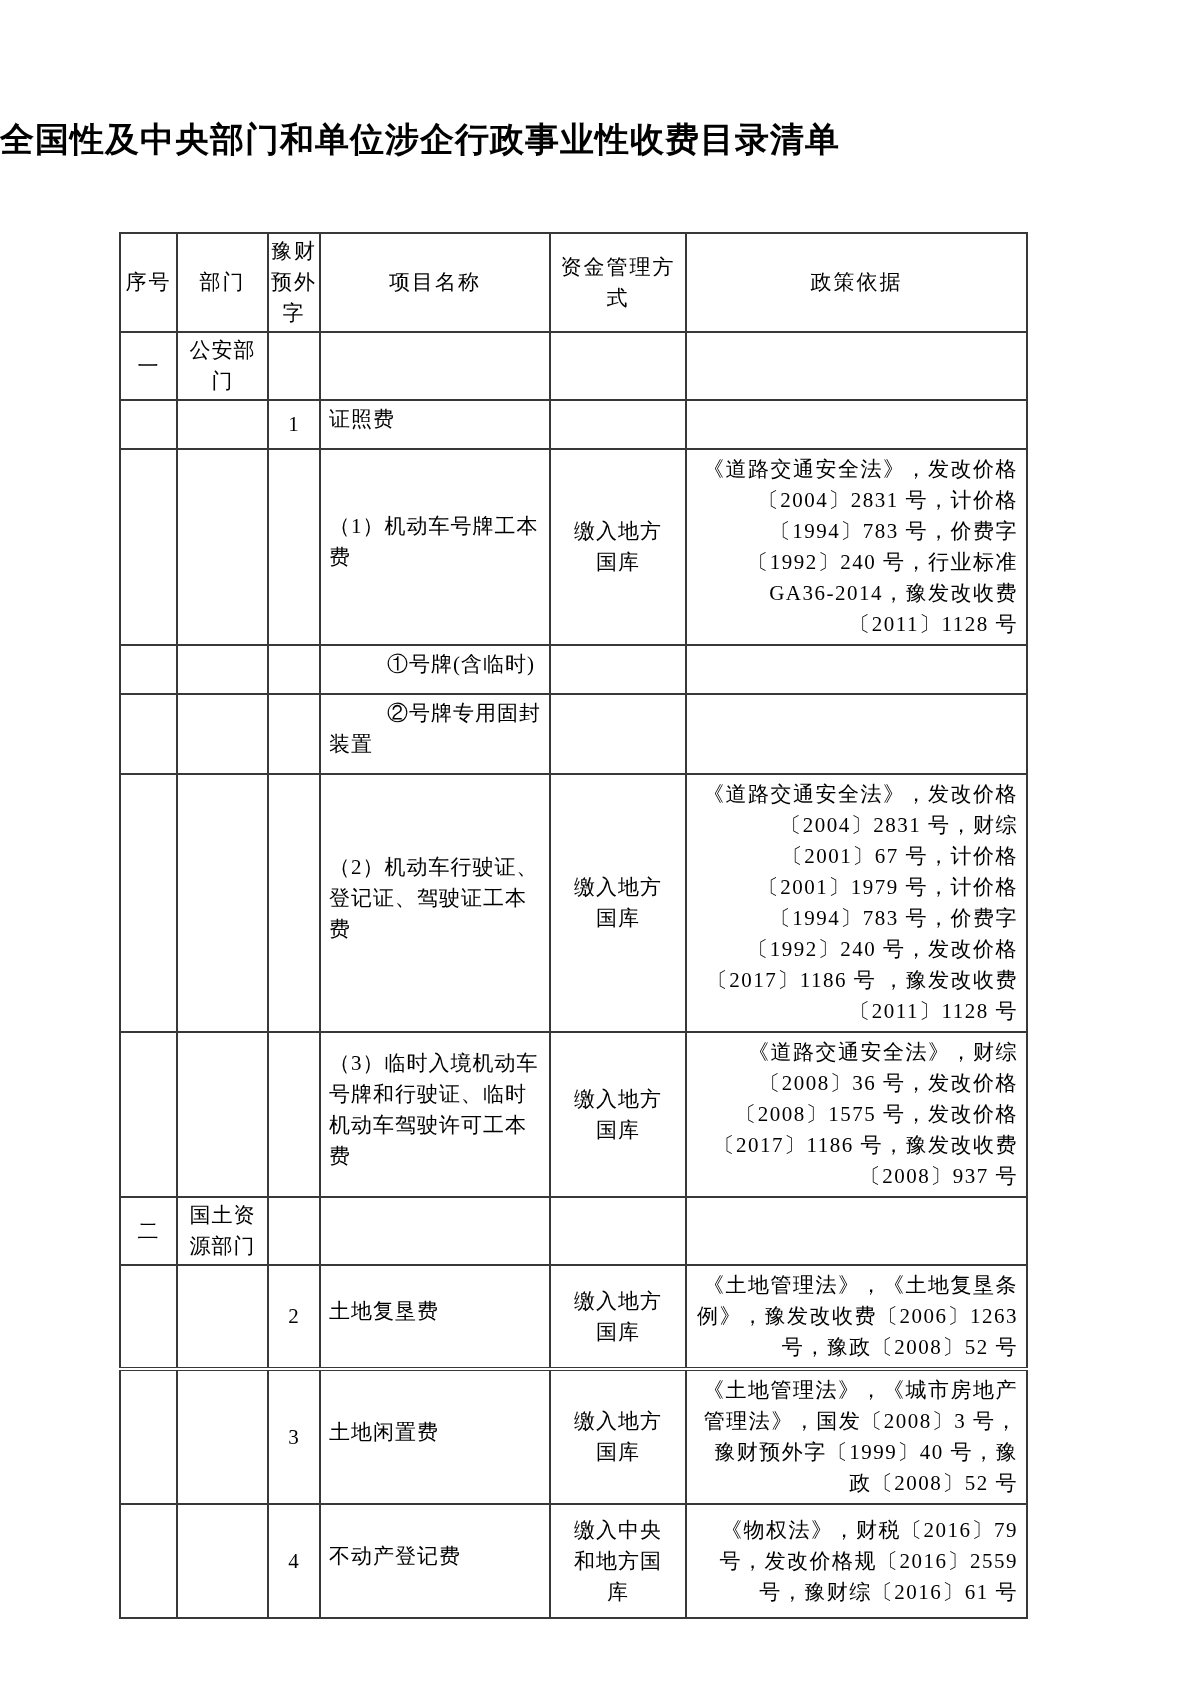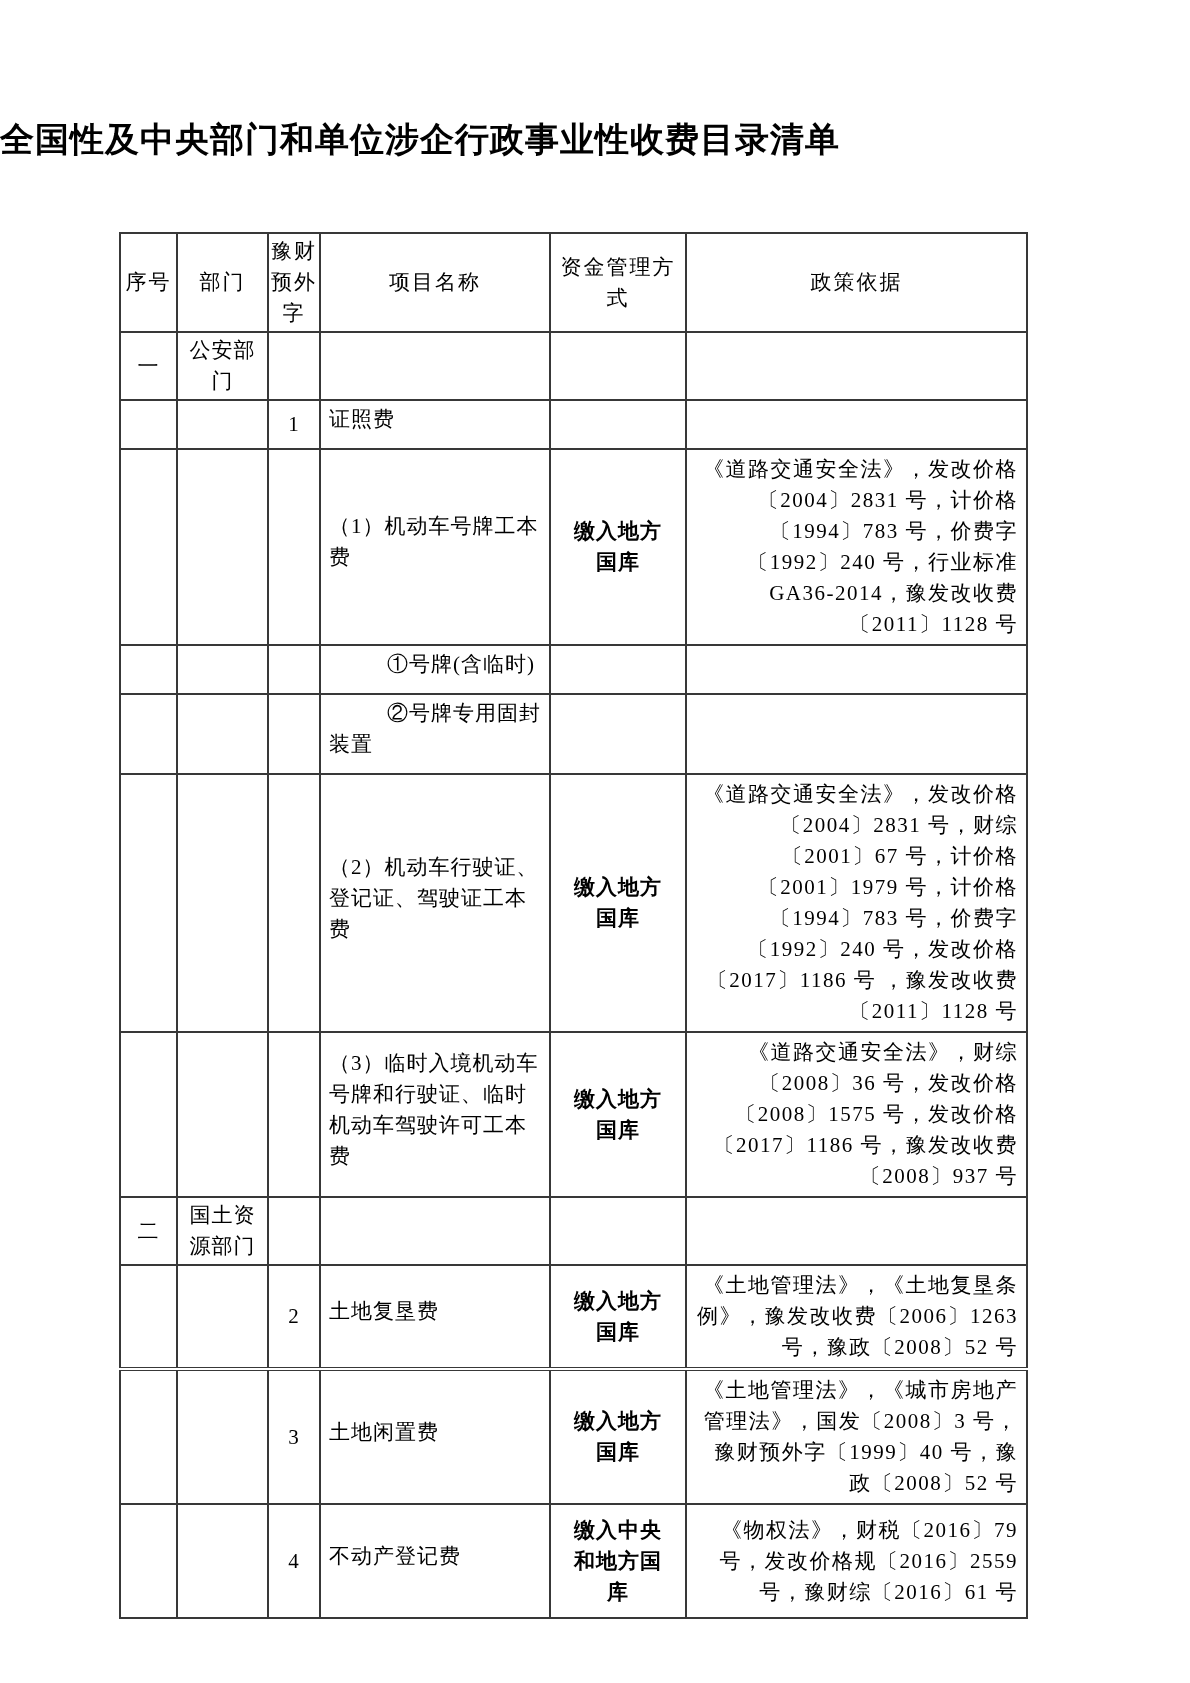--- a/index.html
+++ b/index.html
@@ -51,21 +51,21 @@
   col.w-dept { width: 91px; }
   col.w-no   { width: 52px; }
   col.w-name { width: 230px; }
   col.w-fund { width: 136px; }
   col.w-pol  { width: 341px; }
 
   td.c-xh   { text-align: center; letter-spacing: 1px; padding: 2px 2px; }
   td.c-dept { text-align: center; letter-spacing: 1px; padding: 2px 8px; }
   td.c-no   { text-align: center; letter-spacing: 1px; padding: 2px 2px; }
   td.c-name { text-align: left;  letter-spacing: 1px; padding: 3px 6px 13px 8px; font-family: Liberation Serif, serif; }
-  td.c-fund { text-align: center; letter-spacing: 1px; padding: 3px 21px; font-weight: bold; }
+  td.c-fund { text-align: center; letter-spacing: 1px; padding: 3px 21px; }
   td.c-pol  { text-align: right;  letter-spacing: 1.5px; padding: 4px 8px; }
 
   tr.r0  { height: 65px; }
   tr.r1  { height: 33px; }
   tr.r2  { height: 160px; }
   tr.r3  { height: 36px; }
   tr.r4  { height: 64px; }
   tr.r5  { height: 35px; }
   tr.r6  { height: 215px; }
   tr.r7  { height: 152px; }

